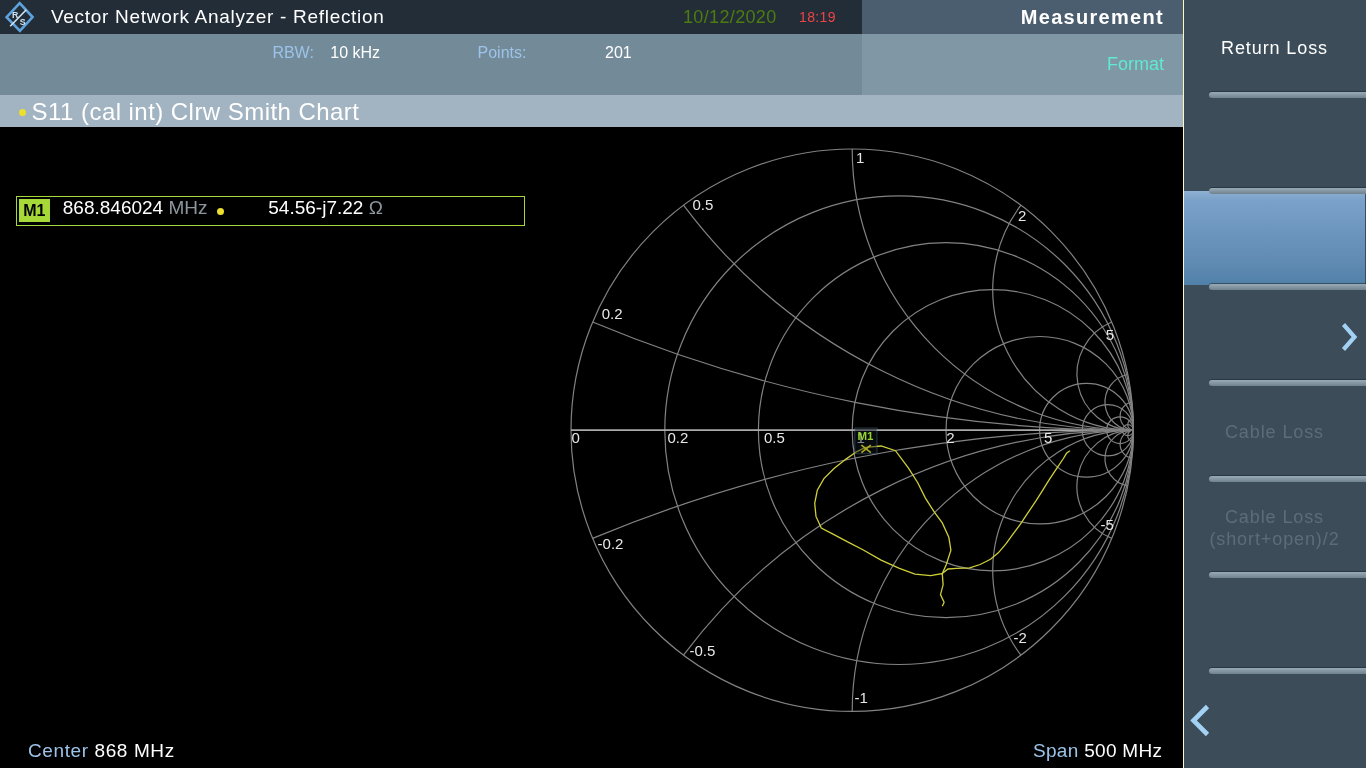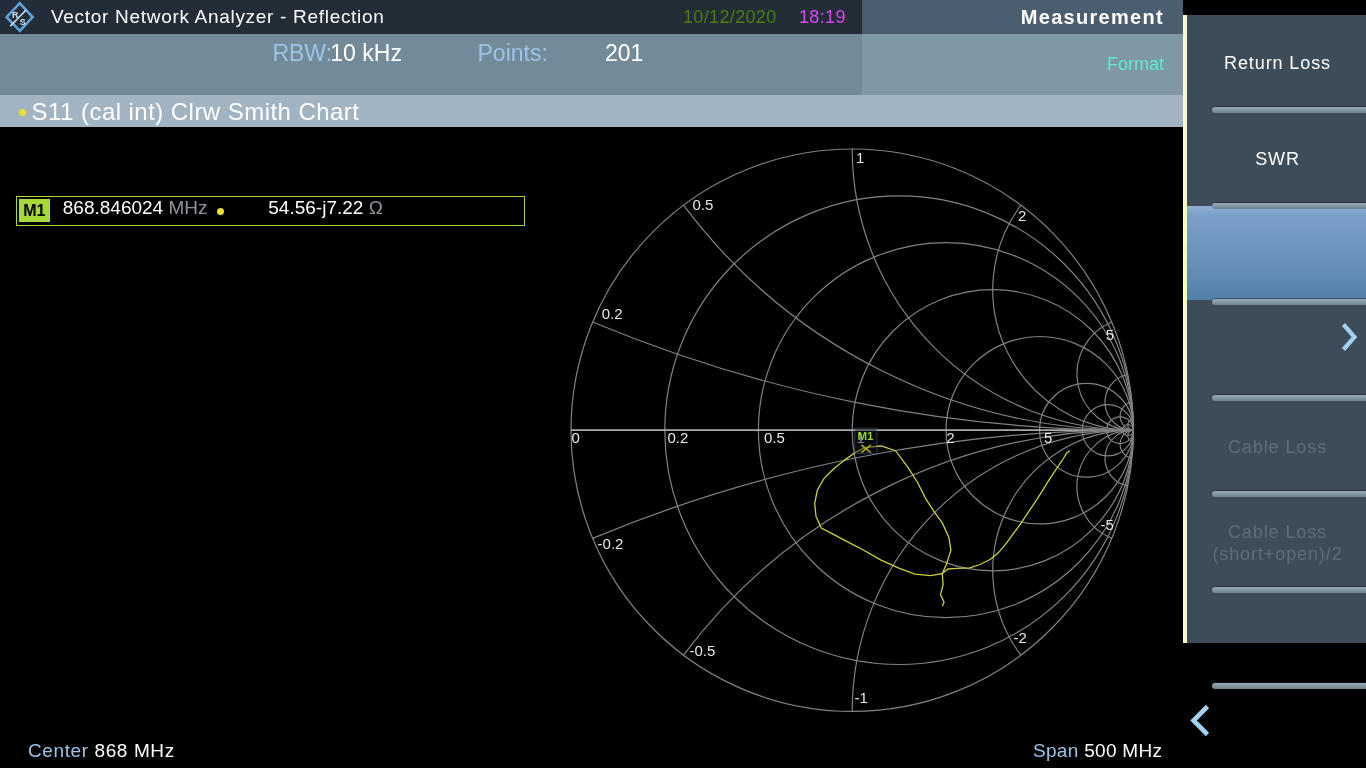--- a/index.html
+++ b/index.html
@@ -4,29 +4,29 @@
 *{margin:0;padding:0;box-sizing:border-box}
 html,body{width:1366px;height:768px;background:#000;font-family:"Liberation Sans",sans-serif;position:relative;overflow:hidden}
 .abs{position:absolute}
 #topbar{left:0;top:0;width:862px;height:34px;background:#222d38}
 #meashdr{left:862px;top:0;width:321px;height:34px;background:#4b5e6f}
 #bar2l{left:0;top:34px;width:862px;height:61px;background:#738a99}
 #bar2r{left:862px;top:34px;width:321px;height:61px;background:#8097a6}
 #bar3{left:0;top:95px;width:1183px;height:32px;background:#a2b4c2}
 #title{left:51px;top:0;line-height:34px;font-size:19px;color:#fff;letter-spacing:0.7px}
 #date{left:683px;top:0;line-height:34px;font-size:18px;color:#4d7c0f;letter-spacing:0.35px}
-#time{left:799px;top:0;line-height:34px;font-size:18px;color:#d946ef;letter-spacing:0.35px}
+#time{left:799px;top:0;line-height:34px;font-size:14px;color:#ef4444;letter-spacing:0.35px}
 #meastxt{left:862px;width:302px;top:0;line-height:34px;font-size:20px;color:#fff;font-weight:bold;letter-spacing:1.3px;text-align:right}
 #fmttxt{left:862px;width:302px;top:53.5px;line-height:21px;font-size:18px;color:#5eead4;text-align:right}
 .blue{color:#9cc3e8}
-#rbwrow{left:0;top:42px;width:862px;height:22px;font-size:23px;line-height:22px;color:#fff}
+#rbwrow{left:0;top:42px;width:862px;height:22px;font-size:16px;line-height:22px;color:#fff}
 #rbwrow span{position:absolute;top:0}
 #s11{left:31.6px;top:100.5px;font-size:24px;line-height:22px;color:#fff;letter-spacing:0.45px}
 #s11dot{left:18.7px;top:108.9px;width:7px;height:7px;border-radius:50%;background:#ecdf2e}
-#sidebar{left:1183px;top:15px;width:183px;height:628px;background:#3c4d59;border-left:4px solid #fef9c3}
+#sidebar{left:1183px;top:0;width:183px;height:768px;background:#3c4d59;border-left:1px solid #fef9c3}
 .btn{position:absolute;left:0;width:181px;height:96px;display:flex;align-items:center;justify-content:center;font-size:18px;letter-spacing:0.9px;color:#fff;text-align:center;line-height:22px}
 .btn.dis{color:#5d6c78}
 .sep{position:absolute;left:25px;right:0;height:5.5px;border-radius:3px 0 0 3px;background:linear-gradient(180deg,#9aabb8,#71828f);box-shadow:0 -1px 0 rgba(30,40,48,0.55)}
 #active{position:absolute;left:0;top:191px;width:181px;height:94px;background:linear-gradient(180deg,#8fb1d3 0%,#7aa1c9 10%,#5e89b1 80%,#5080a8 100%)}
 #mbox{left:16px;top:196px;width:509px;height:29.5px;border:1.5px solid #a6d838;background:#000}
 #mchip{position:absolute;left:2px;top:1.5px;width:30.5px;height:23px;background:#a6d838;color:#000;font-weight:bold;font-size:16px;text-align:center;line-height:23px}
 #mbox>span{position:absolute;top:0;line-height:21px;font-size:19px;color:#fff}
 .gray{color:#8d969e}
 #mdot{position:absolute;left:200px;top:11px;width:7px;height:7px;border-radius:50%;background:#ecdf2e}
 #footer-l{left:28px;top:740px;font-size:19px;line-height:22px;color:#fff;letter-spacing:0.6px}
@@ -122,21 +122,20 @@
 <span style="left:251.3px">54.56-j7.22 <span class="gray">Ω</span></span>
 <div id="mdot"></div>
 </div>
 
 <div class="abs" id="footer-l"><span class="blue">Center</span> 868 MHz</div>
 <div class="abs" id="footer-r"><span class="blue">Span</span> 500 MHz</div>
 
 <div class="abs" id="sidebar">
 <div id="active"></div>
 <div class="btn" style="top:0">Return Loss</div>
-<div class="btn" style="top:96px">SWR</div>
 <div class="btn dis" style="top:384px">Cable Loss</div>
 <div class="btn dis" style="top:480px">Cable Loss<br>(short+open)/2</div>
 <div class="sep" style="top:92px"></div>
     <div class="sep" style="top:188px"></div>
     <div class="sep" style="top:284px"></div>
     <div class="sep" style="top:380px"></div>
     <div class="sep" style="top:476px"></div>
     <div class="sep" style="top:572px"></div>
     <div class="sep" style="top:668px"></div>
 </div>

